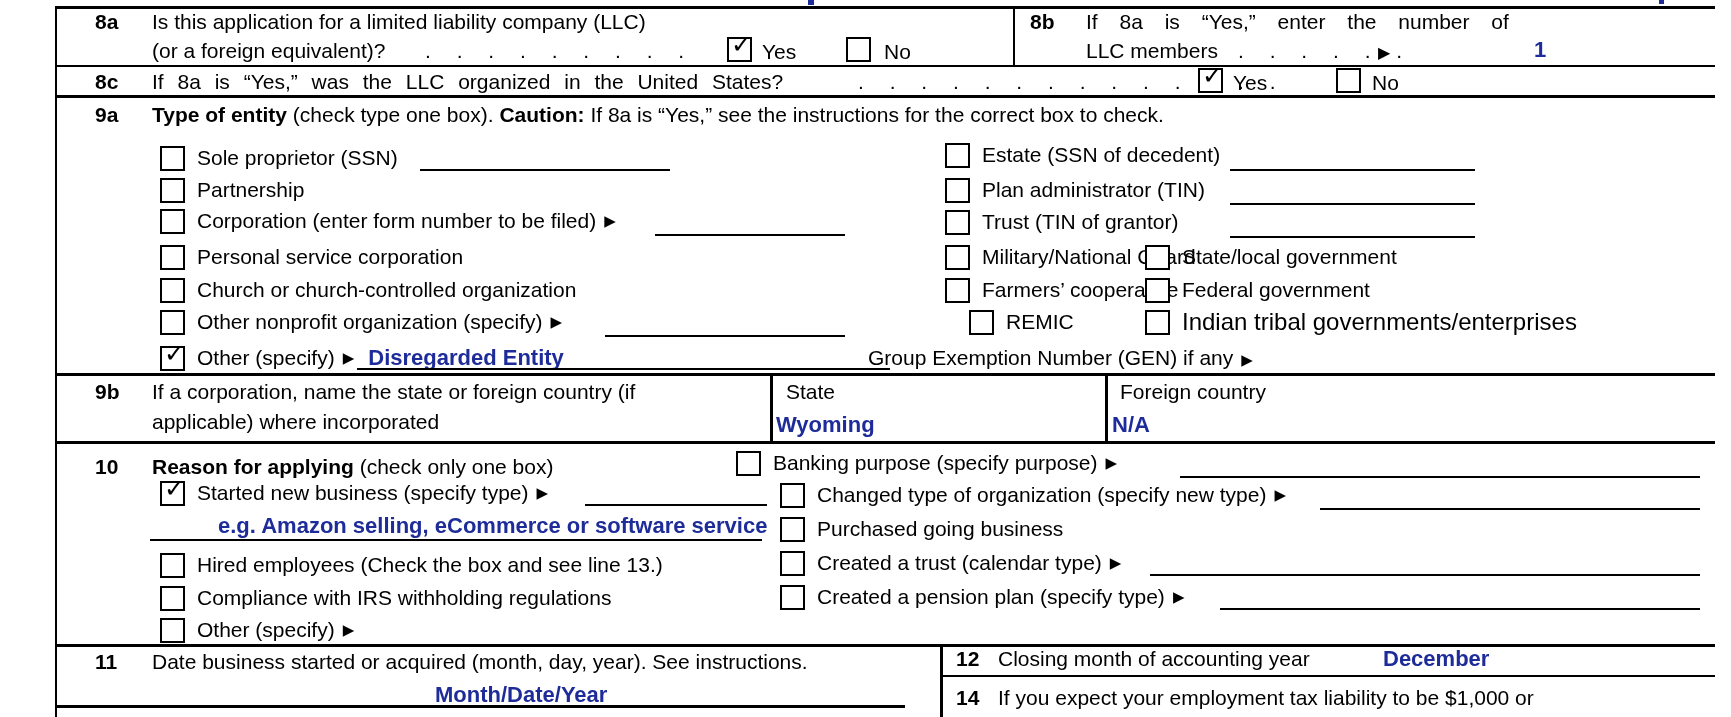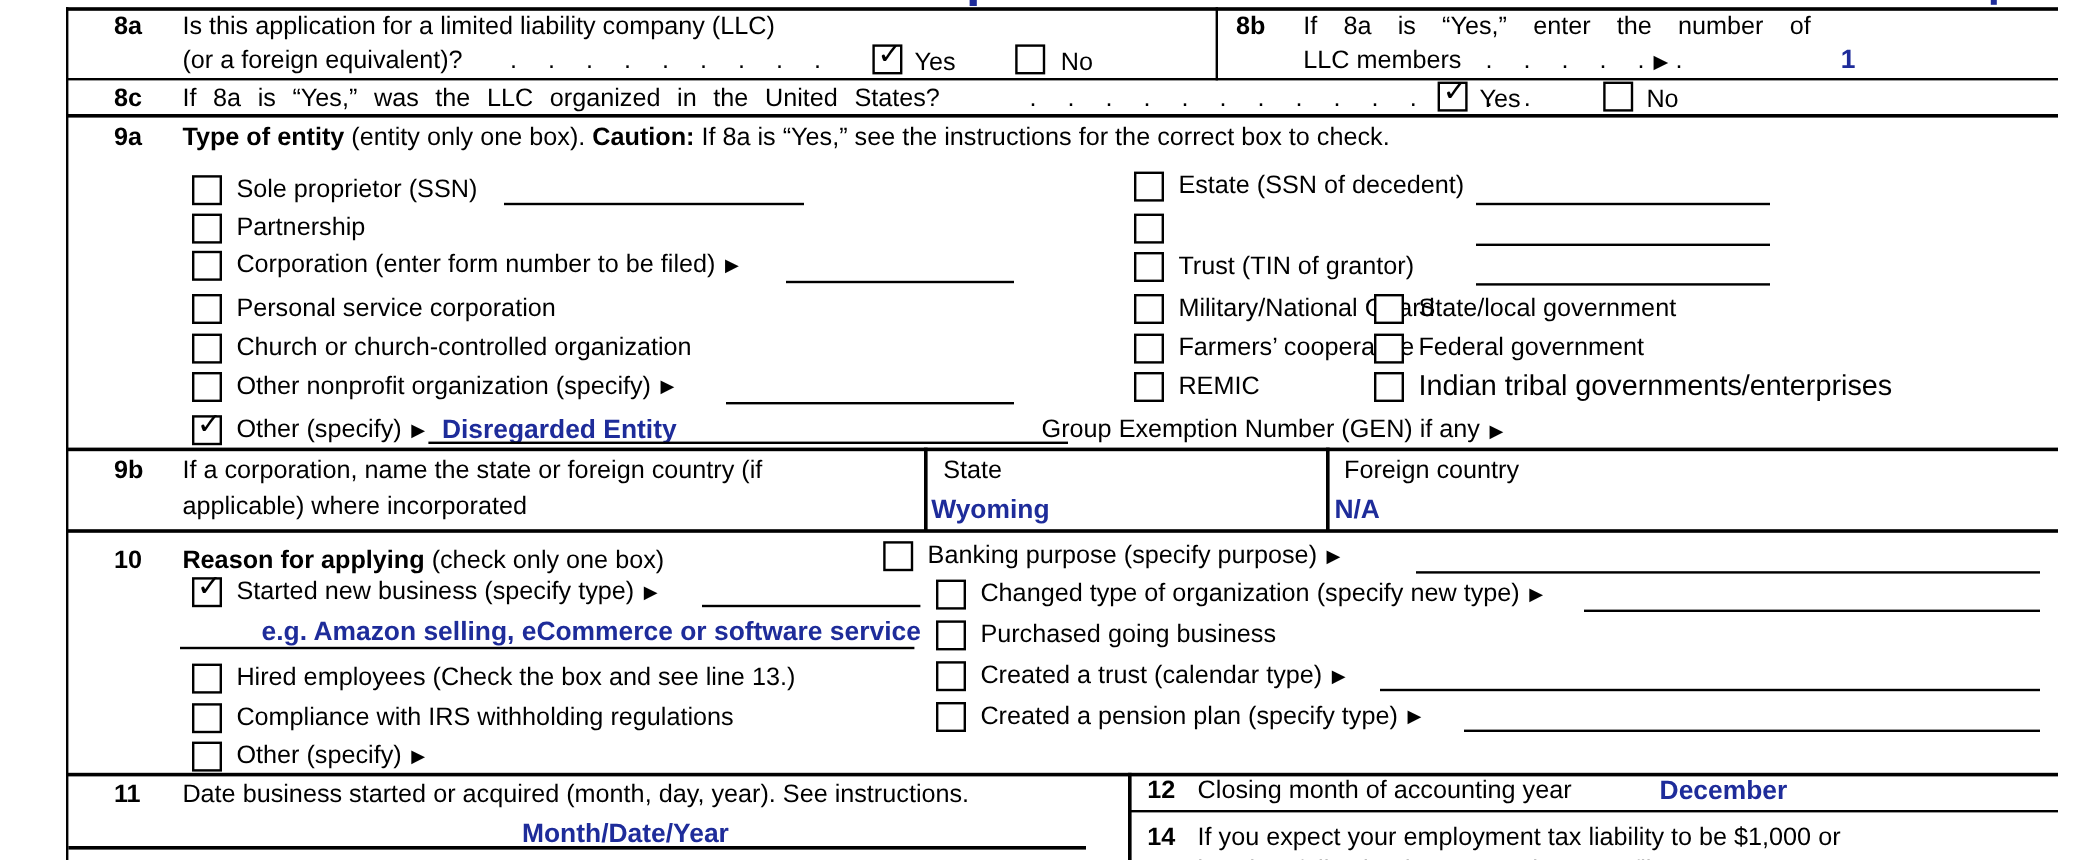--- a/index.html
+++ b/index.html
@@ -64,21 +64,21 @@
   <div class="t" style="left:152px;top:69px;word-spacing:8px">If 8a is “Yes,” was the LLC organized in the United States?</div>
   <div class="t dots" style="left:858px;top:69px">. . . . . . . . . . . . . .</div>
   <div class="box" style="left:1198px;top:68px">
       <span class="check">✓</span>
     </div>
   <div class="t" style="left:1233px;top:70px">Yes</div>
   <div class="box" style="left:1336px;top:68px"></div>
   <div class="t" style="left:1372px;top:70px">No</div>
 
   <div class="t b" style="left:95px;top:102px">9a</div>
-  <div class="t" style="left:152px;top:102px"><span class="b">Type of entity</span><span> (entity only one box). </span><span class="b">Caution:</span><span> If 8a is “Yes,” see the instructions for the correct box to check.</span></div>
+  <div class="t" style="left:152px;top:102px"><span class="b">Type of entity</span><span> (check type one box). </span><span class="b">Caution:</span><span> If 8a is “Yes,” see the instructions for the correct box to check.</span></div>
 
   <div class="opt" style="left:160px;top:145px">
       <span class="box2"></span>
       <span class="lbl">Sole proprietor (SSN)</span>
     </div>
   <div class="uline" style="left:420px;top:169px;width:250px"></div>
   <div class="opt" style="left:160px;top:177px">
       <span class="box2"></span>
       <span class="lbl">Partnership</span>
     </div>
@@ -112,36 +112,37 @@
     </div>
   <div class="uline" style="left:357px;top:368px;width:533px"></div>
 
   <div class="opt" style="left:945px;top:142px">
       <span class="box2"></span>
       <span class="lbl">Estate (SSN of decedent)</span>
     </div>
   <div class="uline" style="left:1230px;top:169px;width:245px"></div>
   <div class="opt" style="left:945px;top:177px">
       <span class="box2"></span>
+      <span class="lbl">Plan administrator (TIN)</span>
     </div>
   <div class="uline" style="left:1230px;top:203px;width:245px"></div>
   <div class="opt" style="left:945px;top:209px">
       <span class="box2"></span>
       <span class="lbl">Trust (TIN of grantor)</span>
     </div>
   <div class="uline" style="left:1230px;top:236px;width:245px"></div>
   <div class="opt" style="left:945px;top:244px">
       <span class="box2"></span>
       <span class="lbl">Military/National Guard</span>
     </div>
   <div class="opt" style="left:945px;top:277px">
       <span class="box2"></span>
       <span class="lbl">Farmers’ cooperative</span>
     </div>
-  <div class="opt" style="left:945px;top:309px">
+  <div class="opt" style="left:969px;top:309px">
       <span class="box2"></span>
       <span class="lbl">REMIC</span>
     </div>
 
   <div class="opt" style="left:1145px;top:244px">
       <span class="box2"></span>
       <span class="lbl">State/local government</span>
     </div>
   <div class="opt" style="left:1145px;top:277px">
       <span class="box2"></span>

